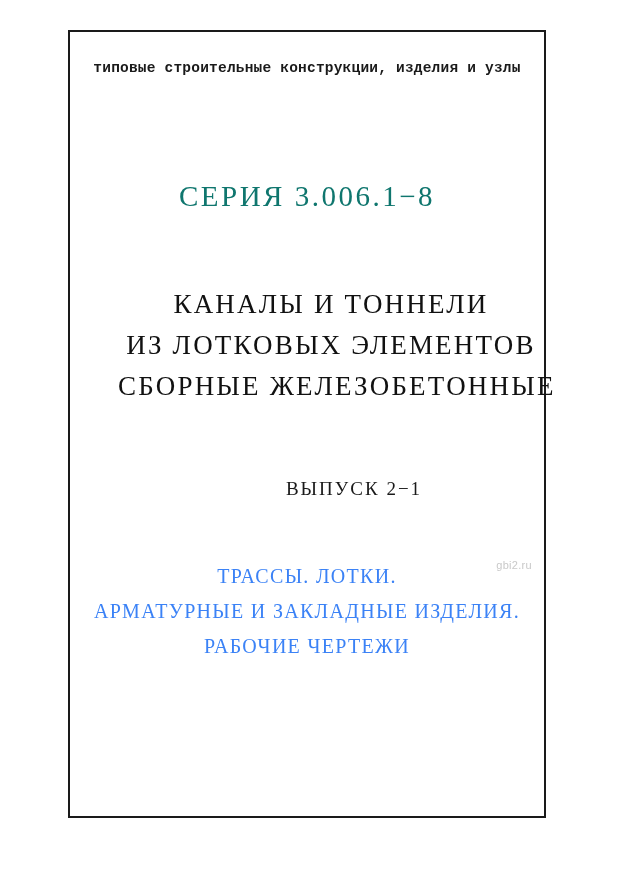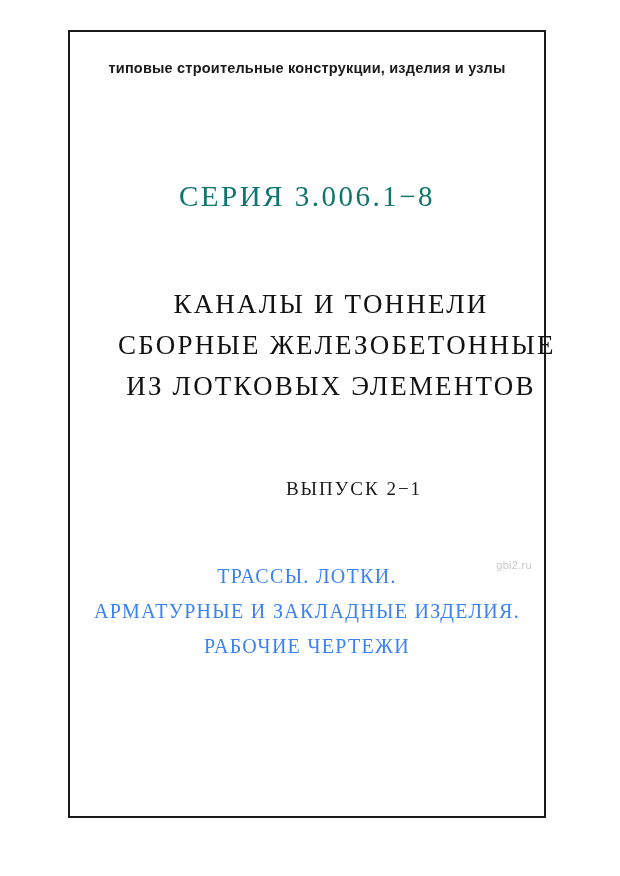--- a/index.html
+++ b/index.html
@@ -37,21 +37,21 @@
     position: relative;
     width: 100%;
     height: 100%;
   }
   .kicker {
     position: absolute;
     top: 28px;
     left: 0;
     width: 100%;
     text-align: center;
-    font-family: Liberation Sans, sans-serif;
+    font-family: Liberation Mono, monospace;
     font-size: 14.5px;
     font-weight: bold;
     letter-spacing: 0.2px;
     color: #1a1a1a;
     white-space: nowrap;
   }
   .series {
     position: absolute;
     top: 148px;
     left: 0;
@@ -117,22 +117,22 @@
 <div class="page">
   <div class="frame">
     <div class="inner">
 
       <div class="kicker">типовые строительные конструкции, изделия и узлы</div>
 
       <div class="series">СЕРИЯ 3.006.1−8</div>
 
       <div class="title-block">
         <div class="title-line">КАНАЛЫ  И  ТОННЕЛИ</div>
+        <div class="title-line">ИЗ  ЛОТКОВЫХ  ЭЛЕМЕНТОВ</div>
         <div class="title-line">СБОРНЫЕ  ЖЕЛЕЗОБЕТОННЫЕ</div>
-        <div class="title-line">ИЗ  ЛОТКОВЫХ  ЭЛЕМЕНТОВ</div>
       </div>
 
       <div class="issue">ВЫПУСК 2−1</div>
 
       <div class="subtitle-block">
         <div class="subtitle-line">ТРАССЫ.  ЛОТКИ.</div>
         <div class="subtitle-line">АРМАТУРНЫЕ И ЗАКЛАДНЫЕ ИЗДЕЛИЯ.</div>
         <div class="subtitle-line">РАБОЧИЕ ЧЕРТЕЖИ</div>
       </div>
 

